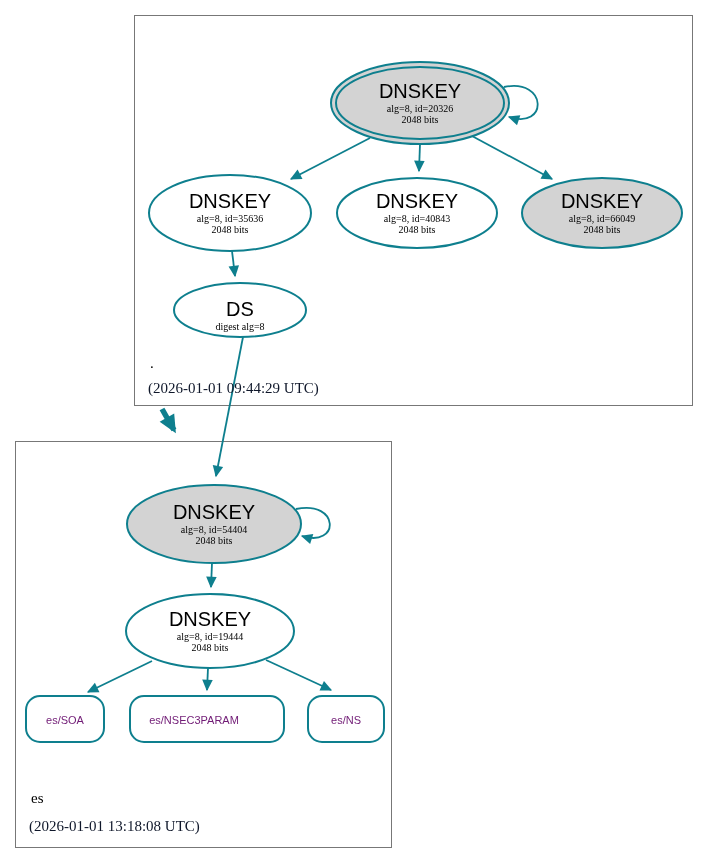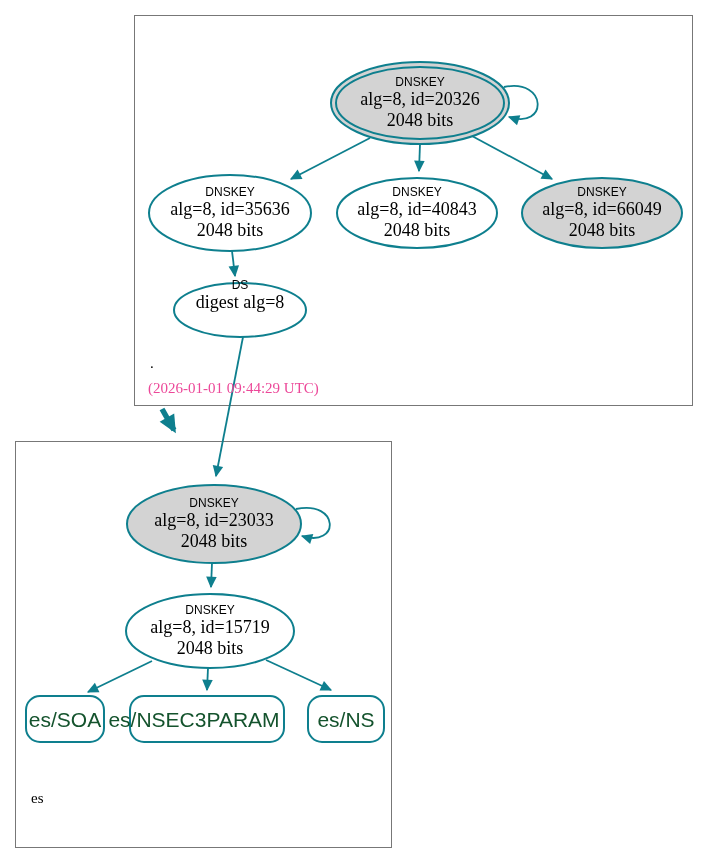--- a/index.html
+++ b/index.html
@@ -8,26 +8,26 @@
   svg{position:absolute;left:0;top:0;}
   .cluster{fill:none;stroke:#777777;stroke-width:1;}
   .edge{fill:none;stroke:#0e7f8e;stroke-width:1.8;}
   .edge-thick{fill:none;stroke:#0e7f8e;stroke-width:5.5;}
   .ell-white{fill:#ffffff;stroke:#0e7f8e;stroke-width:2;}
   .ell-gray{fill:#d3d3d3;stroke:#0e7f8e;stroke-width:2;}
   .ell-inner{fill:none;stroke:#0e7f8e;stroke-width:2;}
   .rr-rect{fill:#ffffff;stroke:#0e7f8e;stroke-width:2;}
   .node-label{position:absolute;transform:translate(-50%,-50%);display:flex;flex-direction:column;
               align-items:center;text-align:center;color:#000;white-space:nowrap;pointer-events:none;}
-  .t-sans{font-family:"Liberation Sans",sans-serif;font-size:12px;line-height:1.08;}
-  .t-serif{font-family:"Liberation Serif",serif;font-size:18px;line-height:1.18;}
+  .t-sans{font-family:"Liberation Sans",sans-serif;font-size:20px;line-height:1.08;}
+  .t-serif{font-family:"Liberation Serif",serif;font-size:10px;line-height:1.18;}
   .rr-label{position:absolute;transform:translate(-50%,-50%);font-family:"Liberation Sans",sans-serif;
-            font-size:21px;color:#14532d;white-space:nowrap;pointer-events:none;}
+            font-size:11px;color:#701a75;white-space:nowrap;pointer-events:none;}
   .zone-name{position:absolute;font-family:"Liberation Serif",serif;font-size:15px;color:#000;white-space:nowrap;}
-  .zone-ts{position:absolute;font-family:"Liberation Serif",serif;font-size:15px;color:#ec4899;white-space:nowrap;}
+  .zone-ts{position:absolute;font-family:"Liberation Serif",serif;font-size:15px;color:#0f172a;white-space:nowrap;}
 </style>
 </head>
 <body>
 
 <div class="canvas">
 
   <svg width="709" height="865" viewBox="0 0 709 865">
     <defs>
       <marker id="ah" viewBox="0 0 10 10" refX="8.5" refY="5" markerWidth="13" markerHeight="12" orient="auto" markerUnits="userSpaceOnUse">
         <path d="M0,0.6 L9.5,5 L0,9.4 z" fill="#0e7f8e"></path>
@@ -80,37 +80,38 @@
   <div class="node-label" style="left:417px;top:214px">
     <span class="t-sans">DNSKEY</span>
     <span class="t-serif">alg=8, id=40843</span>
     <span class="t-serif">2048 bits</span>
   </div>
   <div class="node-label" style="left:602px;top:214px">
     <span class="t-sans">DNSKEY</span>
     <span class="t-serif">alg=8, id=66049</span>
     <span class="t-serif">2048 bits</span>
   </div>
-  <div class="node-label" style="left:240px;top:296px">
+  <div class="node-label" style="left:240px;top:316px">
     <span class="t-sans">DS</span>
     <span class="t-serif">digest alg=8</span>
   </div>
 
   <div class="node-label" style="left:214px;top:525px">
     <span class="t-sans">DNSKEY</span>
-    <span class="t-serif">alg=8, id=23033</span>
+    <span class="t-serif">alg=8, id=54404</span>
     <span class="t-serif">2048 bits</span>
   </div>
   <div class="node-label" style="left:210px;top:632px">
     <span class="t-sans">DNSKEY</span>
-    <span class="t-serif">alg=8, id=15719</span>
+    <span class="t-serif">alg=8, id=19444</span>
     <span class="t-serif">2048 bits</span>
   </div>
 
   <div class="rr-label" style="left:65px;top:720px">es/SOA</div>
   <div class="rr-label" style="left:194px;top:720px">es/NSEC3PARAM</div>
   <div class="rr-label" style="left:346px;top:720px">es/NS</div>
 
   <div class="zone-name" style="left:150px;top:355px">.</div>
   <div class="zone-ts" style="left:148px;top:380px">(2026-01-01 09:44:29 UTC)</div>
   <div class="zone-name" style="left:31px;top:790px">es</div>
+  <div class="zone-ts" style="left:29px;top:818px">(2026-01-01 13:18:08 UTC)</div>
 
 </div>
 
 </body></html>

